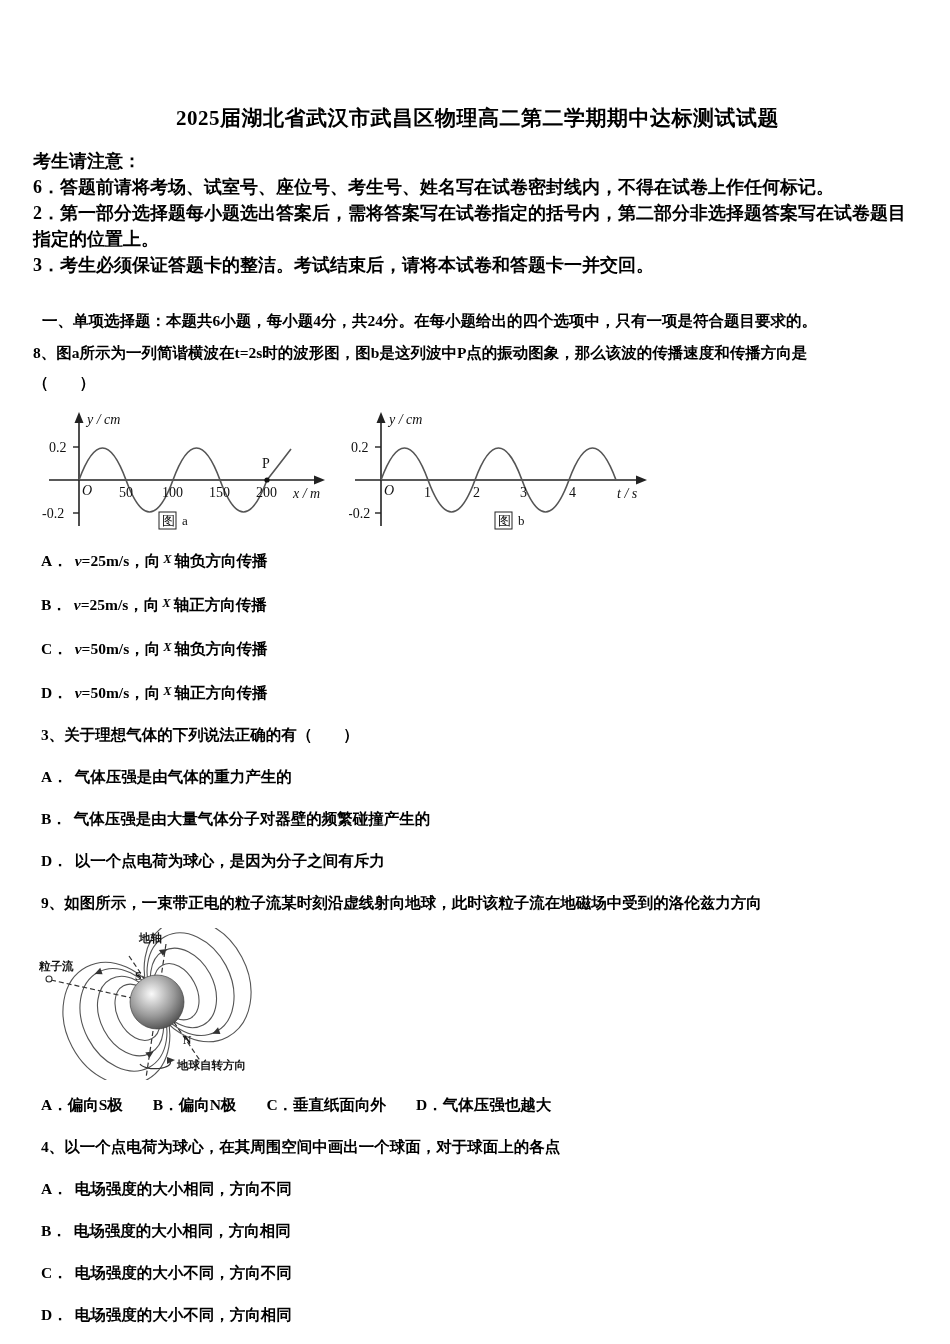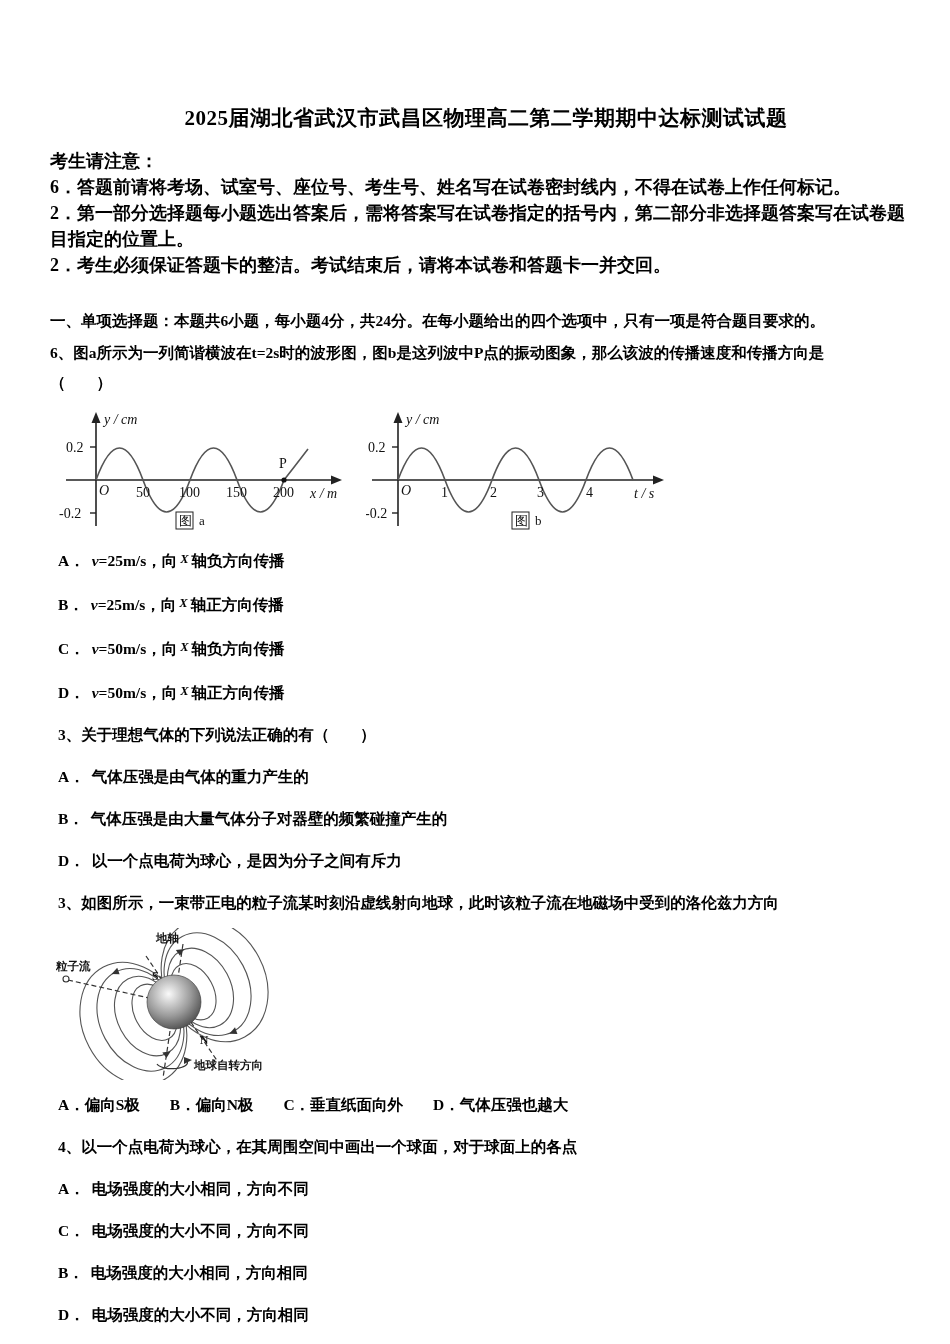--- a/index.html
+++ b/index.html
@@ -2,24 +2,24 @@
 <html><head>
 <meta charset="utf-8">
 <style>
   *{box-sizing:border-box}
   html,body{margin:0;padding:0}
   body{
     width:950px;height:1344px;background:#ffffff;color:#000;
     font-family:"Liberation Serif","DejaVu Serif",serif;
     font-weight:600;overflow:hidden;
   }
-  .page{padding:104px 28px 0 50px}
+  .page{padding:104px 28px 0 33px}
   .title{font-size:21px;font-weight:700;text-align:center;margin:0 0 16px;letter-spacing:.5px}
   .notice-head,.notice{font-size:18px;line-height:26px;margin:0}
-  .sec{font-size:15.5px;line-height:26px;margin:30px 0 0}
+  .sec{font-size:15.5px;line-height:26px;margin:30px 9px 0}
   .stem{font-size:15.5px;line-height:26px;margin:6px 0 0}
   .paren{font-size:15.5px;line-height:30px;margin:2px 0 0}
   .figrow{display:flex;align-items:center;gap:14px;margin:8px 0 0 2px}
   .qline,.opt{font-size:15.5px;line-height:34px;margin:8px}
   .opt-label{font-weight:700;margin-right:7px}
   .vit{font-style:italic}
   .supx{font-style:italic;font-size:12.5px;vertical-align:3px;margin:0 3px}
   .q3o{margin-right:30px}
   .earth-wrap{margin:2px 0 0 6px}
   svg{display:block}
@@ -32,25 +32,25 @@
 </head>
 <body>
 
 <main class="page">
 
   <h1 class="title">2025届湖北省武汉市武昌区物理高二第二学期期中达标测试试题</h1>
 
   <p class="notice-head">考生请注意：</p>
   <p class="notice">6．答题前请将考场、试室号、座位号、考生号、姓名写在试卷密封线内，不得在试卷上作任何标记。</p>
   <p class="notice">2．第一部分选择题每小题选出答案后，需将答案写在试卷指定的括号内，第二部分非选择题答案写在试卷题目指定的位置上。</p>
-  <p class="notice">2．考生必须保证答题卡的整洁。考试结束后，请将本试卷和答题卡一并交回。</p>
+  <p class="notice">3．考生必须保证答题卡的整洁。考试结束后，请将本试卷和答题卡一并交回。</p>
 
   <p class="sec">一、单项选择题：本题共6小题，每小题4分，共24分。在每小题给出的四个选项中，只有一项是符合题目要求的。</p>
 
-  <p class="stem">6、图a所示为一列简谐横波在t=2s时的波形图，图b是这列波中P点的振动图象，那么该波的传播速度和传播方向是</p>
+  <p class="stem">8、图a所示为一列简谐横波在t=2s时的波形图，图b是这列波中P点的振动图象，那么该波的传播速度和传播方向是</p>
   <p class="paren">（　　）</p>
 
   <div class="figrow">
 
     <svg width="300" height="128" viewBox="0 0 300 128">
       <g stroke="#222" stroke-width="1.6" fill="none">
         <line x1="44" y1="120" x2="44" y2="12"></line>
         <line x1="14" y1="74" x2="284" y2="74"></line>
       </g>
       <g fill="#222" stroke="none">
@@ -110,21 +110,21 @@
   <p class="opt"><span class="opt-label">A．</span><span class="vit">v</span><span>=25m/s，向</span><span class="supx">X</span><span>轴负方向传播</span></p>
   <p class="opt"><span class="opt-label">B．</span><span class="vit">v</span><span>=25m/s，向</span><span class="supx">X</span><span>轴正方向传播</span></p>
   <p class="opt"><span class="opt-label">C．</span><span class="vit">v</span><span>=50m/s，向</span><span class="supx">X</span><span>轴负方向传播</span></p>
   <p class="opt"><span class="opt-label">D．</span><span class="vit">v</span><span>=50m/s，向</span><span class="supx">X</span><span>轴正方向传播</span></p>
 
   <p class="qline">3、关于理想气体的下列说法正确的有（　　）</p>
   <p class="opt"><span class="opt-label">A．</span><span>气体压强是由气体的重力产生的</span></p>
   <p class="opt"><span class="opt-label">B．</span><span>气体压强是由大量气体分子对器壁的频繁碰撞产生的</span></p>
   <p class="opt"><span class="opt-label">D．</span><span>以一个点电荷为球心，是因为分子之间有斥力</span></p>
 
-  <p class="qline">3、如图所示，一束带正电的粒子流某时刻沿虚线射向地球，此时该粒子流在地磁场中受到的洛伦兹力方向</p>
+  <p class="qline">9、如图所示，一束带正电的粒子流某时刻沿虚线射向地球，此时该粒子流在地磁场中受到的洛伦兹力方向</p>
 
   <div class="earth-wrap">
     <svg width="232" height="152" viewBox="0 0 232 152">
       <defs>
         <radialGradient id="sph" cx="40%" cy="35%" r="75%">
           <stop offset="0%" stop-color="#fafafa"></stop>
           <stop offset="55%" stop-color="#9a9a9a"></stop>
           <stop offset="100%" stop-color="#3f3f3f"></stop>
         </radialGradient>
       </defs>
@@ -163,17 +163,17 @@
       <text class="small-lab" x="96" y="52">S</text>
       <text class="small-lab" x="144" y="116">N</text>
       <text class="small-lab" x="138" y="141">地球自转方向</text>
     </svg>
   </div>
 
   <p class="qline"><span class="q3o">A．偏向S极</span><span class="q3o">B．偏向N极</span><span class="q3o">C．垂直纸面向外</span><span class="q3o">D．气体压强也越大</span></p>
 
   <p class="qline">4、以一个点电荷为球心，在其周围空间中画出一个球面，对于球面上的各点</p>
   <p class="opt"><span class="opt-label">A．</span><span>电场强度的大小相同，方向不同</span></p>
+  <p class="opt"><span class="opt-label">B．</span><span>电场强度的大小相同，方向相同</span></p>
   <p class="opt"><span class="opt-label">C．</span><span>电场强度的大小不同，方向不同</span></p>
-  <p class="opt"><span class="opt-label">B．</span><span>电场强度的大小相同，方向相同</span></p>
   <p class="opt"><span class="opt-label">D．</span><span>电场强度的大小不同，方向相同</span></p>
 
 </main>
 
 </body></html>

